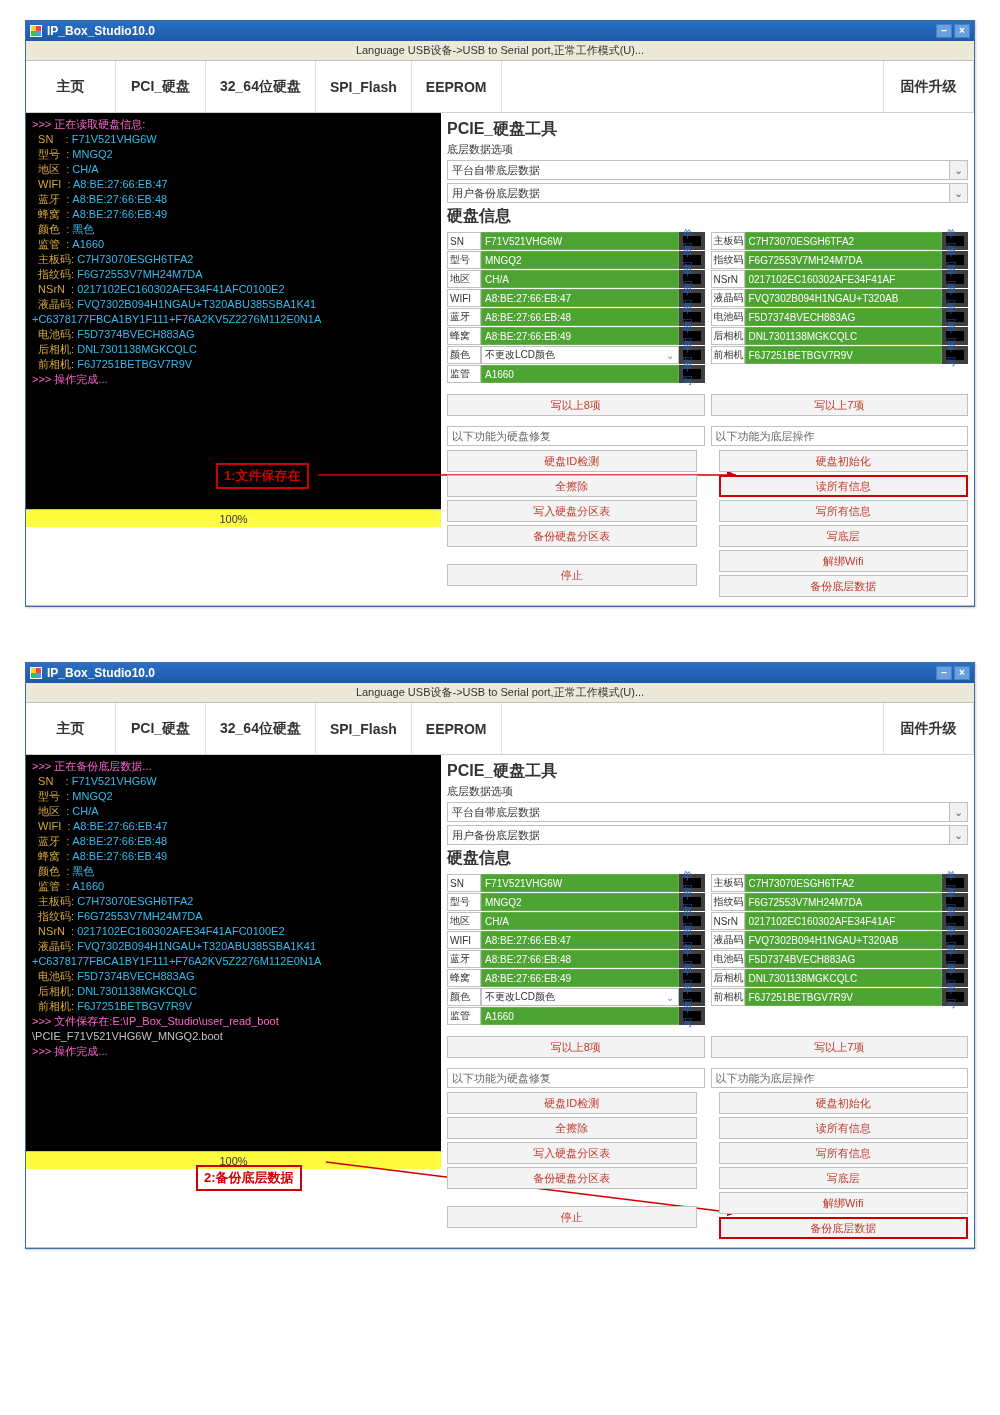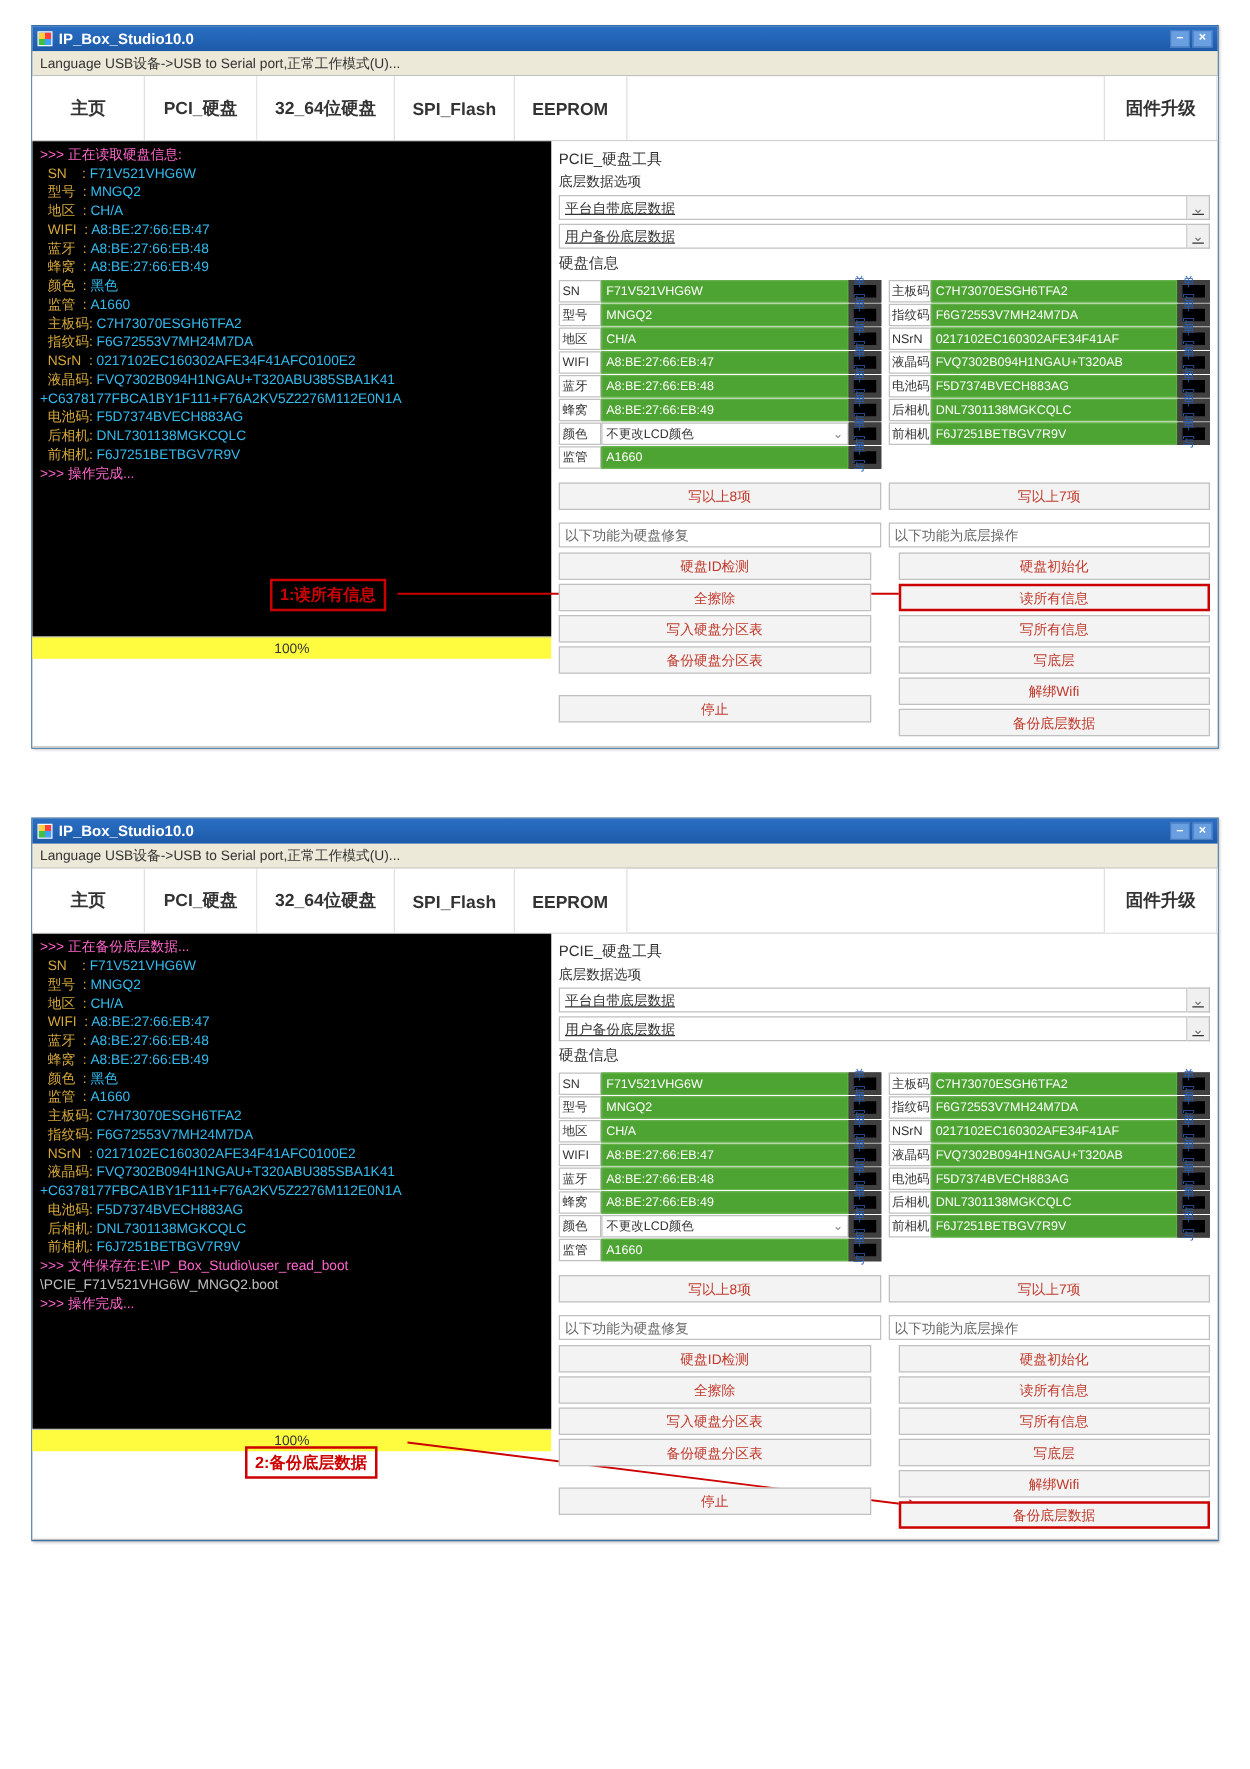--- a/index.html
+++ b/index.html
@@ -18,21 +18,21 @@
   .titlebar .app-icon { width:12px; height:12px; background:
     conic-gradient(#ff4040 0 25%, #40a0ff 0 50%, #40c040 0 75%, #ffd040 0);
     margin-right:5px; border:1px solid #fff; }
   .titlebar .spacer { flex:1; }
   .titlebar .wbtn { width:16px; height:14px; margin-left:2px;
     background:#6aa0e0; border:1px solid #4a7ec2; color:#fff;
     display:flex; align-items:center; justify-content:center;
     font-size:10px; line-height:1; }
   .menubar {
     height:20px; background:#ece9d8; border-bottom:1px solid #c0c0c0;
-    padding:2px 6px; font-size:11px; color:#333;
+    padding:2px 17px; font-size:11px; color:#333;text-align:center;
   }
   .tabs {
     display:flex; gap:0; background:#fff; border-bottom:1px solid #d0d0d0;
     height:52px;
   }
   .tab {
     flex:0 0 auto; min-width:90px; padding:0 14px;
     display:flex; align-items:center; justify-content:center;
     font-size:14px; font-weight:bold; color:#333;
     border-right:1px solid #e0e0e0; background:#fff;
@@ -56,23 +56,23 @@
   .term .white { color:#c0c0c0; }
 
   .progress {
     height:18px; background:#fffb3e;
     border-top:1px solid #c0c0c0;
     display:flex; align-items:center; justify-content:center;
     font-size:11px; color:#333;
   }
 
   .rpanel { flex:1; padding:4px 6px 8px; font-size:11px; color:#333; }
-  .sect-title { font-weight:normal; margin:2px 0 2px; font-size:12px; }
+  .sect-title { font-weight:bold; margin:2px 0 2px; font-size:16px; }
   .drop {
-    display:flex; align-items:center; height:20px; margin:3px 0;text-decoration:underline;
+    display:flex; align-items:center; height:20px; margin:3px 0;
   }
   .drop .dlabel {
     flex:1; border:1px solid #c0c0c0; height:20px;
     padding:0 4px; display:flex; align-items:center; background:#fff;
   }
   .drop .darrow {
     width:18px; height:20px; border:1px solid #c0c0c0; border-left:none;
     background:#f0f0f0; display:flex; align-items:center; justify-content:center;
     color:#666;
   }
@@ -177,21 +177,21 @@
 <span class="gold">  监管  :</span><span class="cyan"> A1660</span>
 <span class="gold">  主板码:</span><span class="cyan"> C7H73070ESGH6TFA2</span>
 <span class="gold">  指纹码:</span><span class="cyan"> F6G72553V7MH24M7DA</span>
 <span class="gold">  NSrN  :</span><span class="cyan"> 0217102EC160302AFE34F41AFC0100E2</span>
 <span class="gold">  液晶码:</span><span class="cyan"> FVQ7302B094H1NGAU+T320ABU385SBA1K41</span>
 <span class="cyan">+C6378177FBCA1BY1F111+F76A2KV5Z2276M112E0N1A</span>
 <span class="gold">  电池码:</span><span class="cyan"> F5D7374BVECH883AG</span>
 <span class="gold">  后相机:</span><span class="cyan"> DNL7301138MGKCQLC</span>
 <span class="gold">  前相机:</span><span class="cyan"> F6J7251BETBGV7R9V</span>
 <span class="red">&gt;&gt;&gt; 操作完成...</span></div>
-        <div class="annot" style="left:190px; top:350px;">1:读所有信息</div>
+        <div class="annot" style="left:190px; top:350px;">1:文件保存在</div>
         <svg class="arrow" style="left:292px; top:358px;" width="440" height="20">
           <defs>
                 <marker id="ah1" markerWidth="8" markerHeight="8" refX="6" refY="3" orient="auto">
             <path d="M0,0 L6,3 L0,6 Z" fill="#c00"></path>
                 </marker>
               </defs>
           <line x1="0" y1="4" x2="418" y2="4" stroke="#c00" stroke-width="1.5" marker-end="url(#ah1)"></line>
         </svg>
       </div>
       <div class="progress">100%</div>

